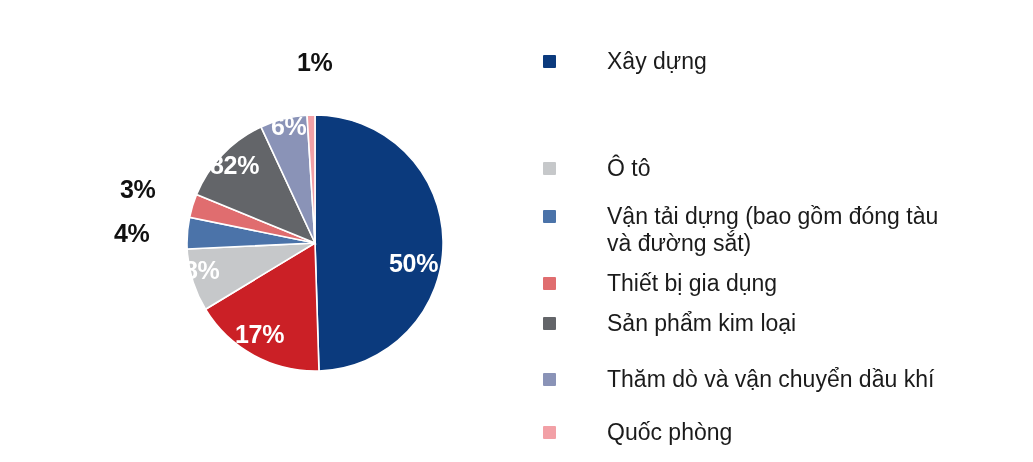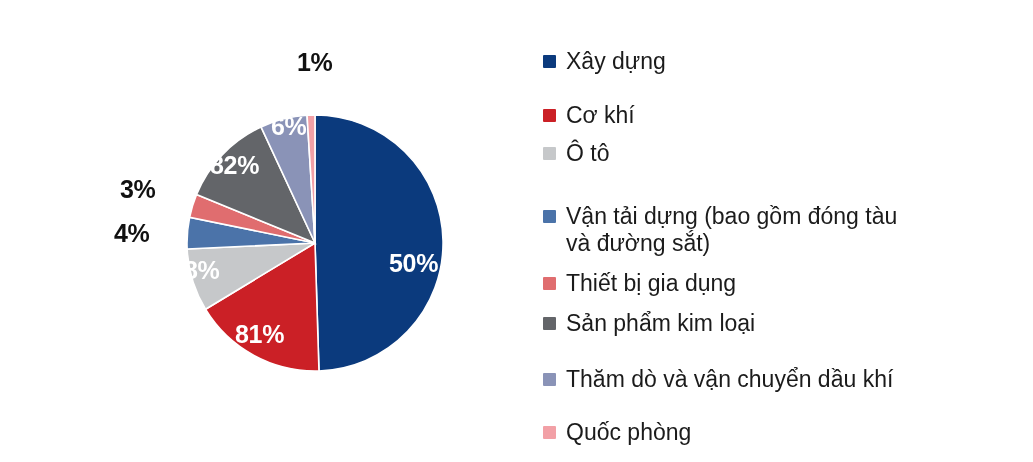--- a/index.html
+++ b/index.html
@@ -70,20 +70,21 @@
     margin-top: 7px;
     border-radius: 1px;
   }
   .legend-label {
     font-family: "Liberation Sans", sans-serif;
     font-size: 23px;
     font-weight: 400;
     color: #1b1b1b;
     line-height: 1.16;
     max-width: 345px;
+    margin-left: 41px;
   }
 </style>
 </head>
 <body>
 
 <div id="root">
 
   <div id="pie-area">
     <svg id="pie-svg" width="520" height="462" viewBox="0 0 520 462">
       <g id="pie-slices">
@@ -92,40 +93,36 @@
           <path d="M 315 243 L 205.50 309.28 A 128 128 0 0 1 187.14 248.97 Z" fill="#c6c8ca" stroke="#ffffff" stroke-width="1.6"></path>
           <path d="M 315 243 L 187.14 248.97 A 128 128 0 0 1 189.61 217.30 Z" fill="#4b73a9" stroke="#ffffff" stroke-width="1.6"></path>
           <path d="M 315 243 L 189.61 217.30 A 128 128 0 0 1 196.55 194.48 Z" fill="#e06d6f" stroke="#ffffff" stroke-width="1.6"></path>
           <path d="M 315 243 L 196.55 194.48 A 128 128 0 0 1 261.01 126.95 Z" fill="#636569" stroke="#ffffff" stroke-width="1.6"></path>
           <path d="M 315 243 L 261.01 126.95 A 128 128 0 0 1 307.04 115.25 Z" fill="#8a93b7" stroke="#ffffff" stroke-width="1.6"></path>
           <path d="M 315 243 L 307.04 115.25 A 128 128 0 0 1 315.00 115.00 Z" fill="#f2a0a6" stroke="#ffffff" stroke-width="1.6"></path>
         </g>
     </svg>
     <div id="pie-labels">
         <div class="slice-label inside" style="left: 389px; top: 223px; margin-top: 28px;">50%</div>
-        <div class="slice-label inside" style="left: 235px; top: 322px;">81%</div>
+        <div class="slice-label inside" style="left: 235px; top: 322px;">17%</div>
         <div class="slice-label inside" style="left: 184px; top: 258px;">8%</div>
         <div class="slice-label outside" style="left: 114px; top: 221px;">4%</div>
         <div class="slice-label outside" style="left: 120px; top: 177px;">3%</div>
         <div class="slice-label inside" style="left: 210px; top: 153px;">82%</div>
         <div class="slice-label inside" style="left: 271px; top: 114px;">6%</div>
         <div class="slice-label outside" style="left: 297px; top: 50px;">1%</div>
       </div>
   </div>
 
   <div id="legend">
       <div class="legend-item" style="top: 26px;">
         <span class="legend-swatch" style="background: rgb(11, 58, 125);"></span>
         <span class="legend-label">Xây dựng</span>
       </div>
-      <div class="legend-item" style="top: 80px;">
-        <span class="legend-swatch" style="background: rgb(203, 32, 38);"></span>
-        <span class="legend-label">Cơ khí</span>
-      </div>
-      <div class="legend-item" style="top: 118px;">
+      <div class="legend-item" style="top: 133px;">
         <span class="legend-swatch" style="background: rgb(198, 200, 202);"></span>
         <span class="legend-label">Ô tô</span>
       </div>
       <div class="legend-item" style="top: 181px;">
         <span class="legend-swatch" style="background: rgb(75, 115, 169);"></span>
         <span class="legend-label">Vận tải dựng (bao gồm đóng tàu và đường sắt)</span>
       </div>
       <div class="legend-item" style="top: 248px; text-align: right;">
         <span class="legend-swatch" style="background: rgb(224, 109, 111);"></span>
         <span class="legend-label">Thiết bị gia dụng</span>

